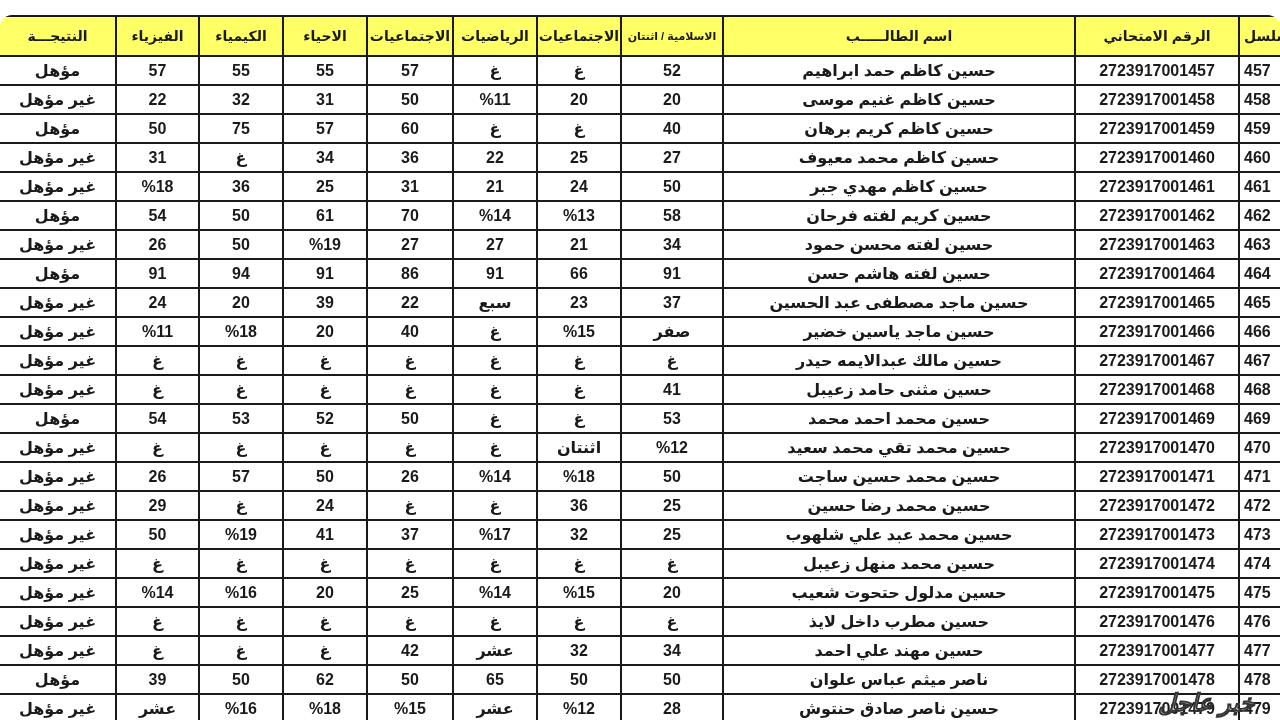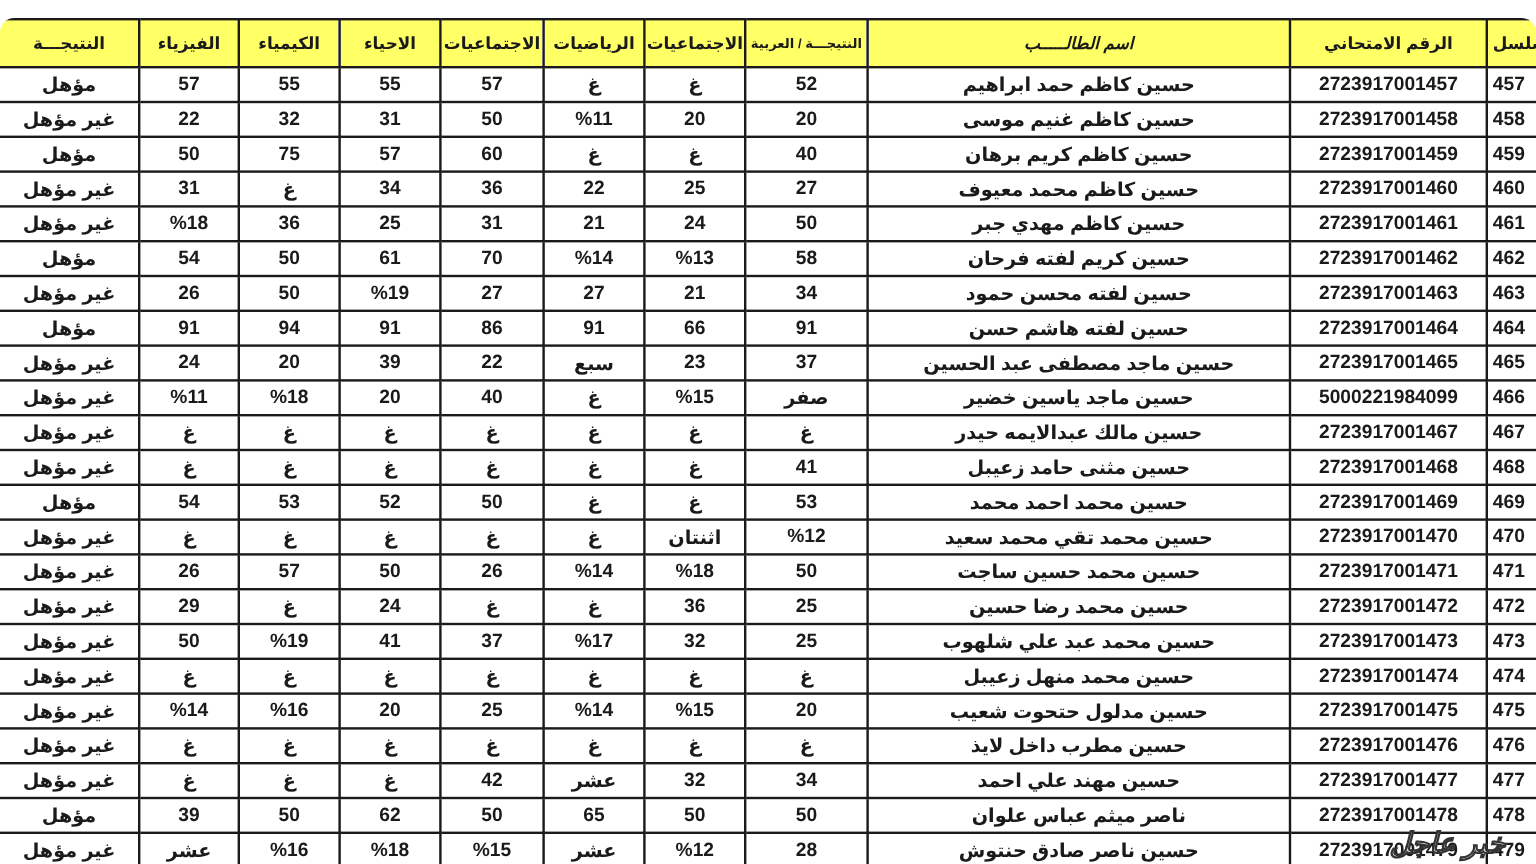--- a/index.html
+++ b/index.html
@@ -34,21 +34,21 @@
     font-size:16px;
     font-weight:bold;
     color:#1a1a1a;
     background:#ffffff;
   }
   td.fail { background:#ffff5a; color:#9a3a10; }
   td.ok { background:#ffffff; color:#1a1a1a; }
   td.name { text-align:right; padding-right:10px; font-weight:normal; font-size:16px; }
   td.result { font-size:13px; }
   td.word { font-size:13px; }
-  th.name-h { letter-spacing:1px;font-style:italic; }
+  th.name-h { letter-spacing:1px; }
   .watermark {
     position:absolute; left:1158px; top:674px;
     font-size:24px; color:rgba(255,255,255,0.85);
     -webkit-text-stroke:1px #333;
     font-style:italic;
     pointer-events:none;
     font-weight:bold;
   }
 </style>
 </head>
@@ -71,21 +71,21 @@
     </colgroup>
     <thead>
       <tr>
         <th>النتيجـــة</th>
         <th>الفيزياء</th>
         <th>الكيمياء</th>
         <th>الاحياء</th>
         <th>الاجتماعيات</th>
         <th>الرياضيات</th>
         <th>الاجتماعيات</th>
-        <th style="font-size:11px">النتيجـــة / العربية</th>
+        <th style="font-size:11px">الاسلامية / اثنتان</th>
         <th class="name-h">اسم الطالـــــب</th>
         <th>الرقم الامتحاني</th>
         <th style="text-align:left;padding-left:4px">تسلسل</th>
       </tr>
     </thead>
     <tbody id="rows">
         <tr>
           <td class="ok result">مؤهل</td>
           <td class="ok">57</td>
           <td class="ok">55</td>
@@ -205,21 +205,21 @@
         <tr>
           <td class="fail result">غير مؤهل</td>
           <td class="fail">%11</td>
           <td class="fail">%18</td>
           <td class="fail">20</td>
           <td class="fail">40</td>
           <td class="fail word">غ</td>
           <td class="fail">%15</td>
           <td class="fail word">صفر</td>
           <td class="name">حسين ماجد ياسين خضير</td>
-          <td>5000221984099</td>
+          <td>2723917001466</td>
           <td style="text-align: left; padding-left: 4px;">466</td>
         </tr>
         <tr>
           <td class="fail result">غير مؤهل</td>
           <td class="fail word">غ</td>
           <td class="fail word">غ</td>
           <td class="fail word">غ</td>
           <td class="fail word">غ</td>
           <td class="fail word">غ</td>
           <td class="fail word">غ</td>

